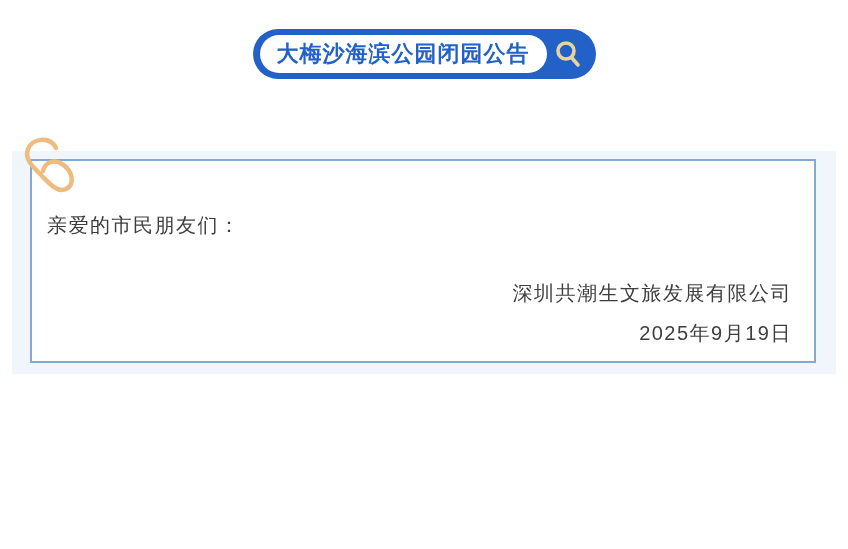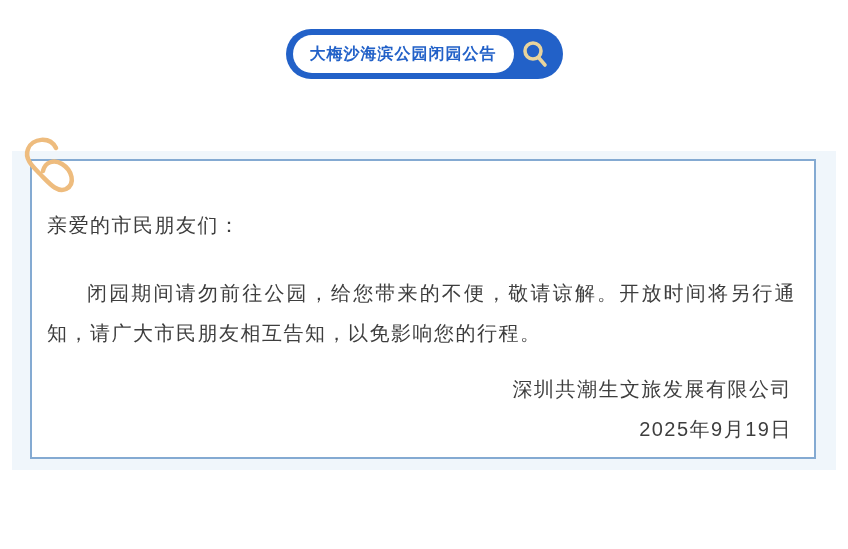--- a/index.html
+++ b/index.html
@@ -29,21 +29,21 @@
     border-radius: 26px;
     padding: 0 7px;
     box-sizing: border-box;
   }
   .pill-label {
     background: #ffffff;
     border-radius: 20px;
     height: 38px;
     line-height: 38px;
     padding: 0 17px;
-    font-size: 16px;
+    font-size: 22px;
     font-weight: 700;
     letter-spacing: 1px;
     white-space: nowrap;
   }
   .pill-search {
     width: 42px;
     height: 38px;
     display: flex;
     align-items: center;
     justify-content: center;
@@ -103,21 +103,20 @@
   </div>
 
   <div class="card-wrap" id="cardWrap" style="background: rgb(240, 246, 251);">
 
     <svg class="paperclip" width="70" height="76" viewBox="0 0 70 76" aria-hidden="true">
       <path id="clipPath" d="M 42 12 C 36 0 18 2 14 13 C 10 23 19 31 27 39 C 35 47 43 57 52 53 C 62 48 58 34 48 28 C 40 23 31 26 29 35" fill="none" stroke="#eebc7e" stroke-width="4.5" stroke-linecap="round"></path>
     </svg>
 
     <div class="card" id="card" style="border-color: rgb(132, 170, 210); color: rgb(62, 62, 62);">
       <p class="greeting">亲爱的市民朋友们：</p>
-      <p class="para">闭园期间请勿前往公园，给您带来的不便，敬请谅解。开放时间将另行通知，请广大市民朋友相互告知，以免影响您的行程。</p>
       <div class="sign-block">
         <p class="sign">深圳共潮生文旅发展有限公司</p>
         <p class="sign">2025年9月19日</p>
       </div>
     </div>
   </div>
 
 </div>
 
 </body></html>

